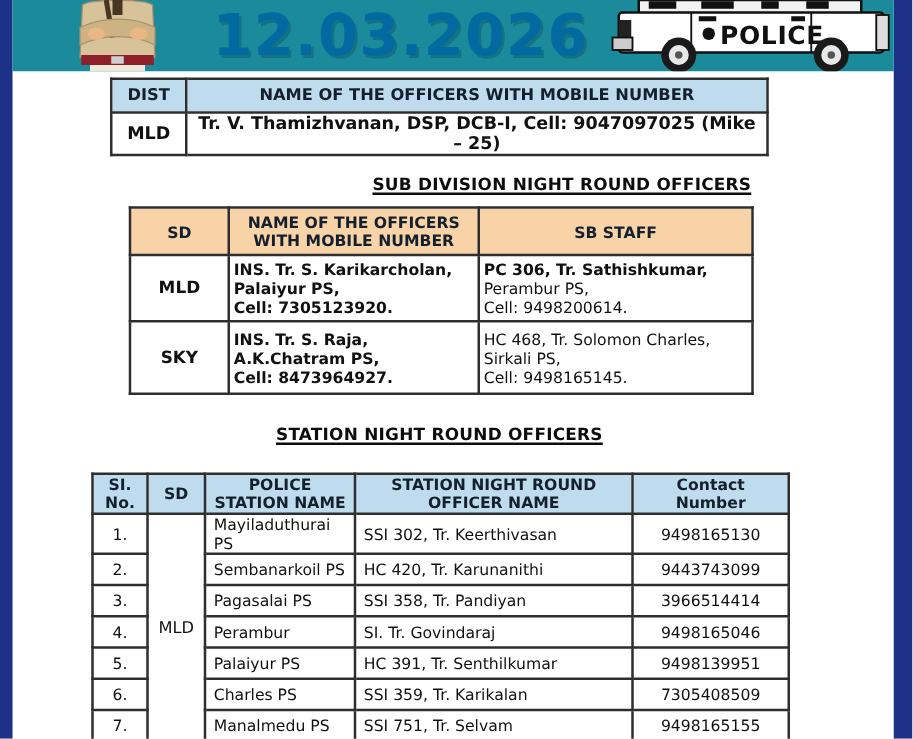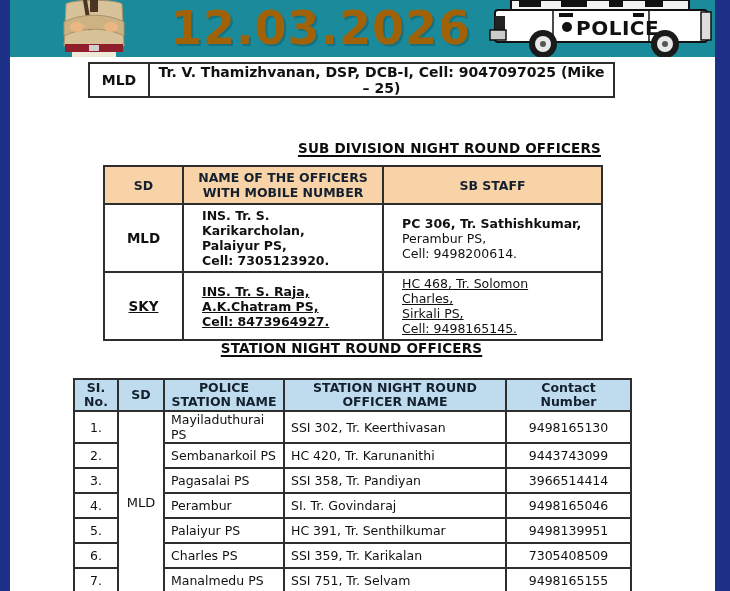--- a/index.html
+++ b/index.html
@@ -12,21 +12,21 @@
     color:#111;
   }
   
   .frame-left{position:absolute;left:0;top:0;width:10px;height:591px;background:#1e3189;}
   .frame-right{position:absolute;right:0;top:0;width:15px;height:591px;background:#1e3189;}
   
   .top-band{position:absolute;left:10px;top:0;width:705px;height:57px;background:#1b8a9b;}
   .date-text{
     position:absolute;left:170px;top:0px;height:57px;line-height:57px;
     font-size:46px;font-weight:800;letter-spacing:1px;
-    color:#a16207;text-shadow:2px 2px 0 rgba(8,70,80,.35);
+    color:#0369a1;text-shadow:2px 2px 0 rgba(8,70,80,.35);
     white-space:nowrap;
   }
   .officer-wrap{position:absolute;left:52px;top:0;width:85px;height:57px;}
   .vehicle-wrap{position:absolute;left:487px;top:0;width:228px;height:69px;}
 
   
   table{border-collapse:collapse;table-layout:fixed;position:absolute;background:#fff;}
   td,th{border:2px solid #2e2e2e;padding:0 6px;vertical-align:middle;overflow:hidden;}
   .hdr-blue{background:#bfdcef;}
   .hdr-peach{background:#f8d3a8;}
@@ -45,23 +45,23 @@
     position:absolute;text-align:center;font-size:13.5px;font-weight:bold;color:#0d0d0d;
     text-decoration:underline;text-decoration-thickness:2px;text-underline-offset:2px;
     letter-spacing:.2px;
   }
   .h-sub{left:103px;top:140px;width:498px;text-align:right;}
   .h-station{left:73px;top:340px;width:557px;}
 
   
   .t2{left:103px;top:165px;width:498px;font-size:12.5px;}
   .t2 th{height:36px;font-size:12.5px;line-height:15px;}
-  .t2 td{vertical-align:middle;line-height:15px;padding:3px 18px;}
+  .t2 td{vertical-align:middle;line-height:15px;padding:3px 3px;}
   .t2 .r1 td{height:43px;}
-  .t2 .r2 td{height:50px;text-decoration:underline;}
+  .t2 .r2 td{height:50px;}
   .t2 .sd-cell{font-weight:bold;text-align:center;font-size:13.5px;}
   .t2 .line{display:block;}
 
   
   .t3{left:73px;top:378px;width:557px;font-size:12.5px;}
   .t3 th{height:30px;font-size:12.5px;line-height:14px;margin-top:44px;}
   .t3 td{height:23px;}
   .t3 .sd-merged{font-size:13px;text-align:center;vertical-align:middle;}
 </style>
 </head>
@@ -113,20 +113,24 @@
     <circle cx="178" cy="44" r="3" fill="#555"></circle>
   </svg>
 </div>
 
 <table class="t1">
   <colgroup>
       <col style="width:60px">
       <col style="width:465px">
     </colgroup>
   <tbody>
+      <tr>
+    <th class="hdr-blue">DIST</th>
+    <th class="hdr-blue">NAME OF THE OFFICERS WITH MOBILE NUMBER</th>
+  </tr>
   <tr>
     <td class="center">MLD</td>
     <td class="center">Tr. V. Thamizhvanan, DSP, DCB-I, Cell: 9047097025 (Mike – 25)</td>
   </tr>
 </tbody>
   </table>
 
 <div class="section-title h-sub">SUB DIVISION NIGHT ROUND OFFICERS</div>
 
 <table class="t2">

